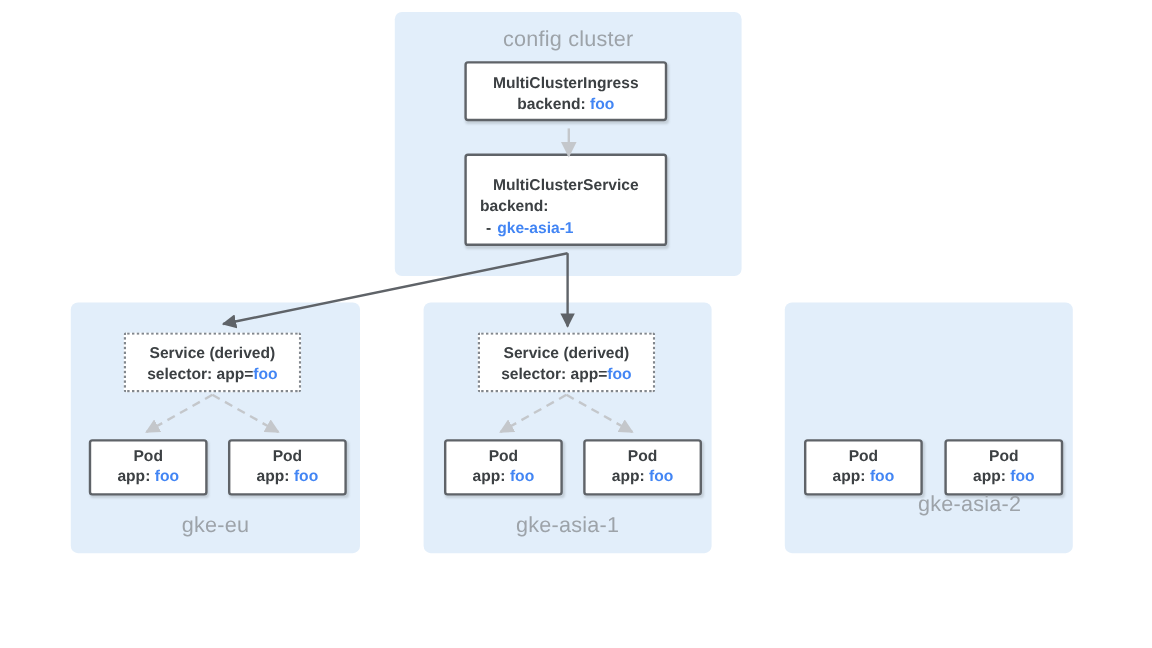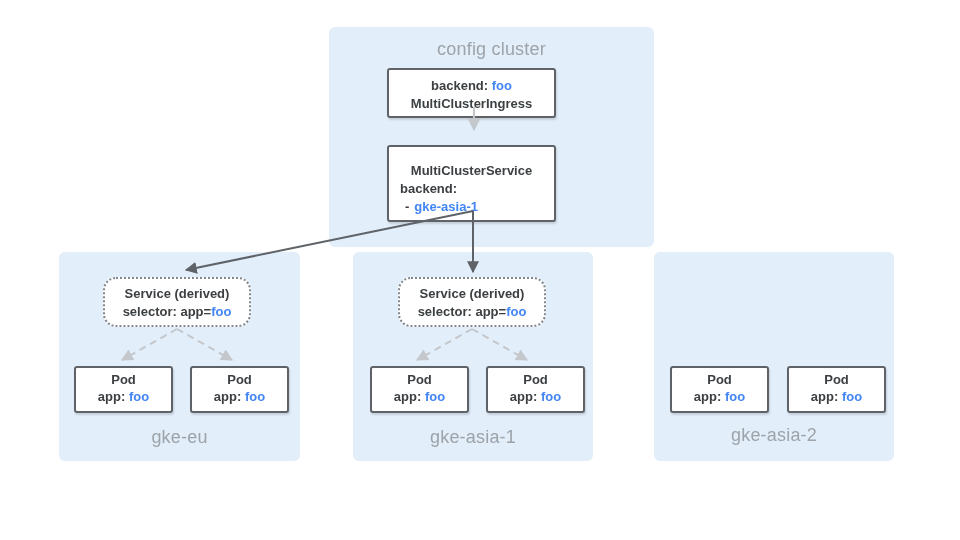--- a/index.html
+++ b/index.html
@@ -3,43 +3,43 @@
 <meta charset="utf-8">
 <style>
   html,body{margin:0;padding:0;background:#ffffff;}
   body{width:960px;height:540px;position:relative;font-family:"Liberation Sans",sans-serif;overflow:hidden;}
   .stage{position:absolute;left:0;top:0;width:960px;height:540px;}
   .panel{position:absolute;background:#E2EEFA;border-radius:6px;}
   .panel-title{position:absolute;left:0;width:100%;text-align:center;color:#9DA3A9;font-size:18px;font-weight:400;letter-spacing:.2px;}
   .node{position:absolute;background:#ffffff;border:2px solid #5F6368;border-radius:3px;box-sizing:border-box;
         color:#3C4043;font-size:13px;font-weight:bold;line-height:18px;text-align:center;
         box-shadow:1px 2px 2px rgba(60,64,67,0.18);}
-  .node.dotted{border:2px dotted #82878D;box-shadow:none;border-radius:13px;}
+  .node.dotted{border:2px dotted #82878D;box-shadow:none;border-radius:2px;}
   .blue{color:#4285F4;}
   .mcs{text-align:left;padding-top:15px;}
   .mcs .ttl{text-align:center;}
   .mcs .lbl{padding-left:11px;}
   .mcs .item{padding-left:16px;}
   .mcs .item .pre{margin-right:5px;}
   .ingress{padding-top:7px;}
   .svc{padding-top:6px;}
   .pod{padding-top:3px;line-height:17px;}
   .overlay{position:absolute;left:0;top:0;pointer-events:none;}
 </style>
 </head>
 <body>
 
 <div class="stage">
 
-  <div class="panel" style="left:329px;top:27px;width:325px;height:220px;">
+  <div class="panel" style="left:329px;top:10px;width:289px;height:220px;">
     <div class="panel-title" style="top:12px;">config cluster</div>
 
     <div class="node ingress" style="left:58px;top:41px;width:169px;height:50px;">
+      <div>MultiClusterIngress</div>
       <div><span>backend:</span> <span class="blue">foo</span></div>
-      <div>MultiClusterIngress</div>
     </div>
 
     <div class="node mcs" style="left:58px;top:118px;width:169px;height:77px;">
       <div class="ttl">MultiClusterService</div>
       <div class="lbl">backend:</div>
       <div class="item"><span class="pre">-</span><span class="blue">gke-asia-1</span></div>
     </div>
   </div>
 
   <div class="panel" style="left:59px;top:252px;width:241px;height:209px;">
@@ -76,21 +76,21 @@
 
   <div class="panel" style="left:654px;top:252px;width:240px;height:209px;">
     <div class="node pod" style="left:16px;top:114px;width:99px;height:47px;">
       <div>Pod</div>
       <div><span>app:</span> <span class="blue">foo</span></div>
     </div>
     <div class="node pod" style="left:133px;top:114px;width:99px;height:47px;">
       <div>Pod</div>
       <div><span>app:</span> <span class="blue">foo</span></div>
     </div>
-    <div class="panel-title" style="bottom:15px;top:auto;">gke-asia-2</div>
+    <div class="panel-title" style="bottom:30px;top:auto;padding-left:34px;">gke-asia-2</div>
   </div>
 
   <svg class="overlay" width="960" height="540" viewBox="0 0 960 540">
     <defs>
       <marker id="ah-dark" markerUnits="userSpaceOnUse" markerWidth="12" markerHeight="12" viewBox="0 0 10 10" refX="9" refY="5" orient="auto">
         <path d="M0,0 L10,5 L0,10 z" fill="#5F6368"></path>
       </marker>
       <marker id="ah-light" markerUnits="userSpaceOnUse" markerWidth="13" markerHeight="13" viewBox="0 0 10 10" refX="9" refY="5" orient="auto">
         <path d="M0,0 L10,5 L0,10 z" fill="#C4C7CB"></path>
       </marker>

